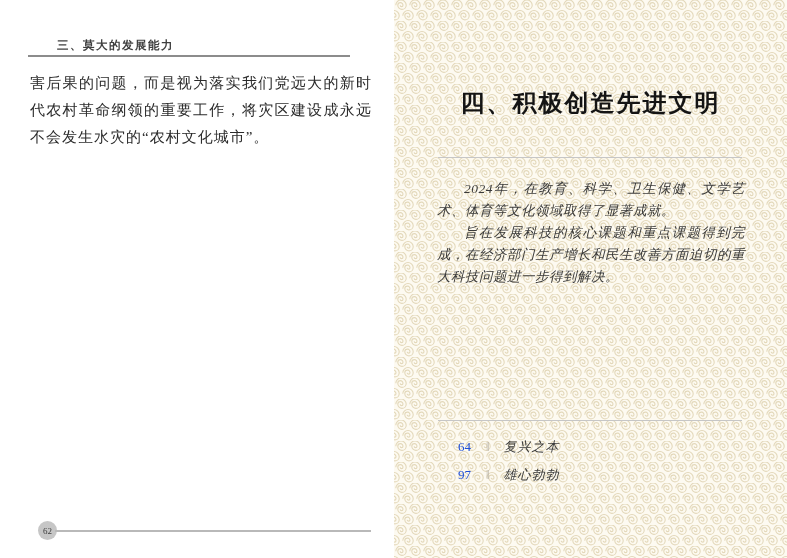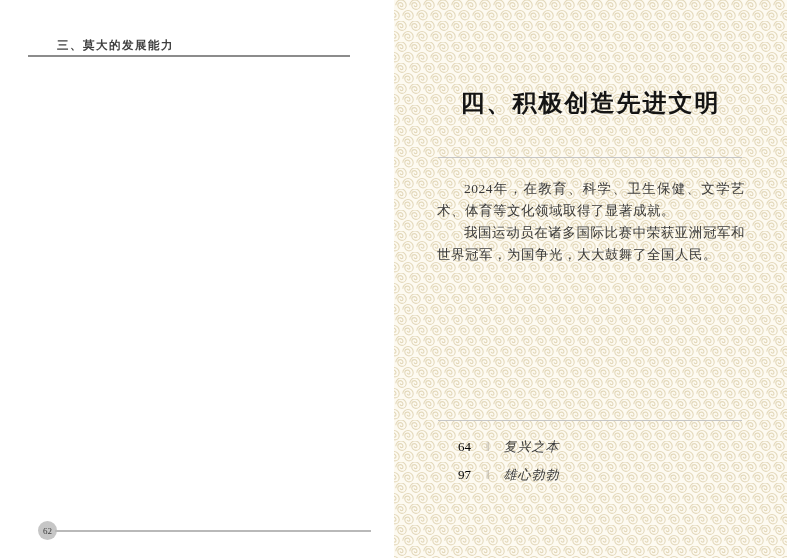--- a/index.html
+++ b/index.html
@@ -64,56 +64,57 @@
     letter-spacing: 2px; white-space: nowrap;
     font-family: "Liberation Sans", sans-serif;
   }
   .rule-top {
     position: absolute; left: 44px; top: 157px; width: 304px; height: 1px;
     background: #c6c6c6;
   }
   .right-body {
     position: absolute; left: 43px; top: 178px; width: 308px;
     font-size: 13.5px; line-height: 22px; color: #3a3a3a;
-    text-align: justify; letter-spacing: 0.5px;
+    text-align: justify; font-style: italic; letter-spacing: 0.5px;
     font-family: "Liberation Serif", serif;
   }
   .right-body p { text-indent: 2em; }
   .rule-bottom {
     position: absolute; left: 44px; top: 420px; width: 304px; height: 1px;
     background: #c6c6c6;
   }
   .toc {
     position: absolute; left: 64px; top: 438px; width: 280px;
   }
   .toc-row {
     display: flex; align-items: baseline; height: 28px;
     font-size: 13px; color: #3a3a3a;
   }
   .toc-page {
-    width: 26px; color: #000000;
+    width: 26px; color: #1d4ed8;
     font-family: "Liberation Serif", serif;
   }
   .toc-sep {
     color: #b5b0a2; margin: 0 14px 0 2px; font-size: 12px;
     font-family: "Liberation Serif", serif;
   }
   .toc-title {
     font-style: italic; letter-spacing: 1px;
     font-family: "Liberation Serif", serif;
   }
 </style>
 </head>
 <body>
 
 <div class="spread">
 
   <div class="page-left">
     <div class="running-head">三、莫大的发展能力</div>
     <div class="running-head-rule"></div>
+    <div class="left-body">害后果的问题，而是视为落实我们党远大的新时代农村革命纲领的重要工作，将灾区建设成永远不会发生水灾的“农村文化城市”。</div>
     <div class="footer-left">
       <div class="page-num-circle">62</div>
       <div class="footer-rule"></div>
     </div>
   </div>
 
   <div class="page-right">
     <svg class="pattern-bg" xmlns="http://www.w3.org/2000/svg" width="393" height="558">
       <defs>
         <path id="spr" d="M -5.2 0 A 5.2 5.2 0 1 1 5.2 0 A 4.2 4.2 0 1 1 -3.2 0 A 2.6 2.6 0 1 1 2.0 0 A 1.4 1.4 0 1 1 -0.8 0" fill="none" stroke="#e3d8ba" stroke-width="1.1"></path>
@@ -125,21 +126,21 @@
       </defs>
       <rect width="393" height="558" fill="url(#waves)"></rect>
     </svg>
 
     <div class="right-content">
       <div class="chapter-title">四、积极创造先进文明</div>
       <div class="rule-top"></div>
 
       <div class="right-body">
         <p>2024年，在教育、科学、卫生保健、文学艺术、体育等文化领域取得了显著成就。</p>
-        <p>我国运动员在诸多国际比赛中荣获亚洲冠军和世界冠军，为国争光，大大鼓舞了全国人民。</p>
+        <p>旨在发展科技的核心课题和重点课题得到完成，在经济部门生产增长和民生改善方面迫切的重大科技问题进一步得到解决。</p>
       </div>
 
       <div class="rule-bottom"></div>
 
       <div class="toc">
         <div class="toc-row">
           <span class="toc-page">64</span>
           <span class="toc-sep">‖</span>
           <span class="toc-title">复兴之本</span>
         </div>

